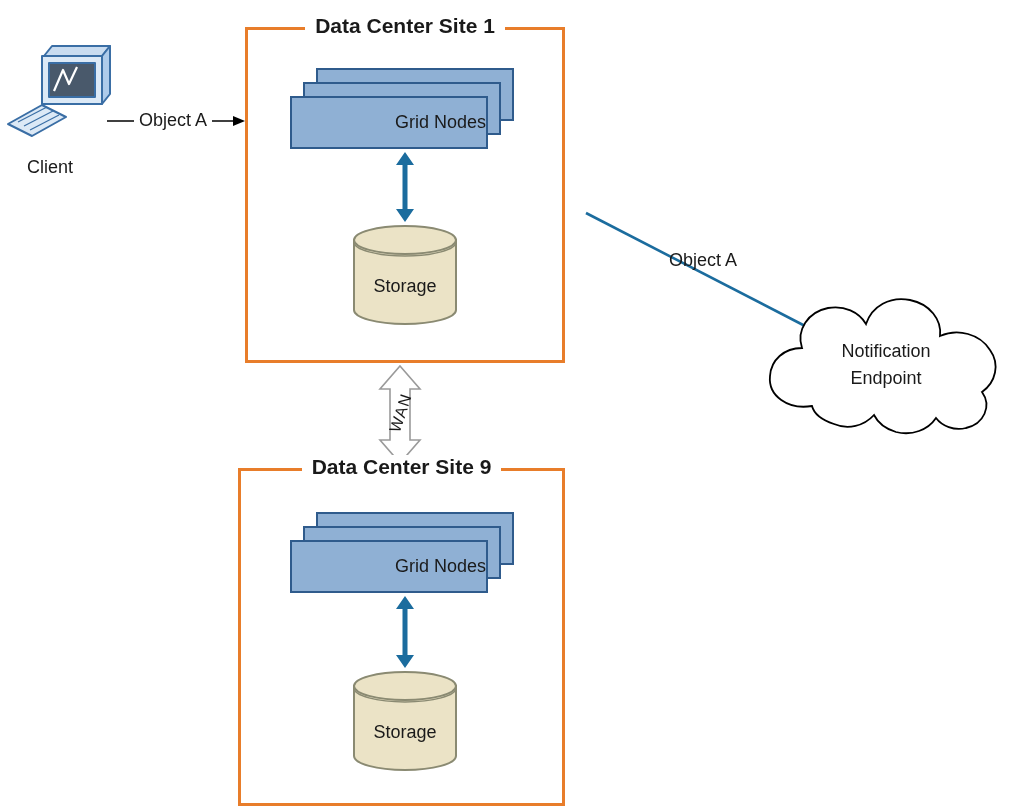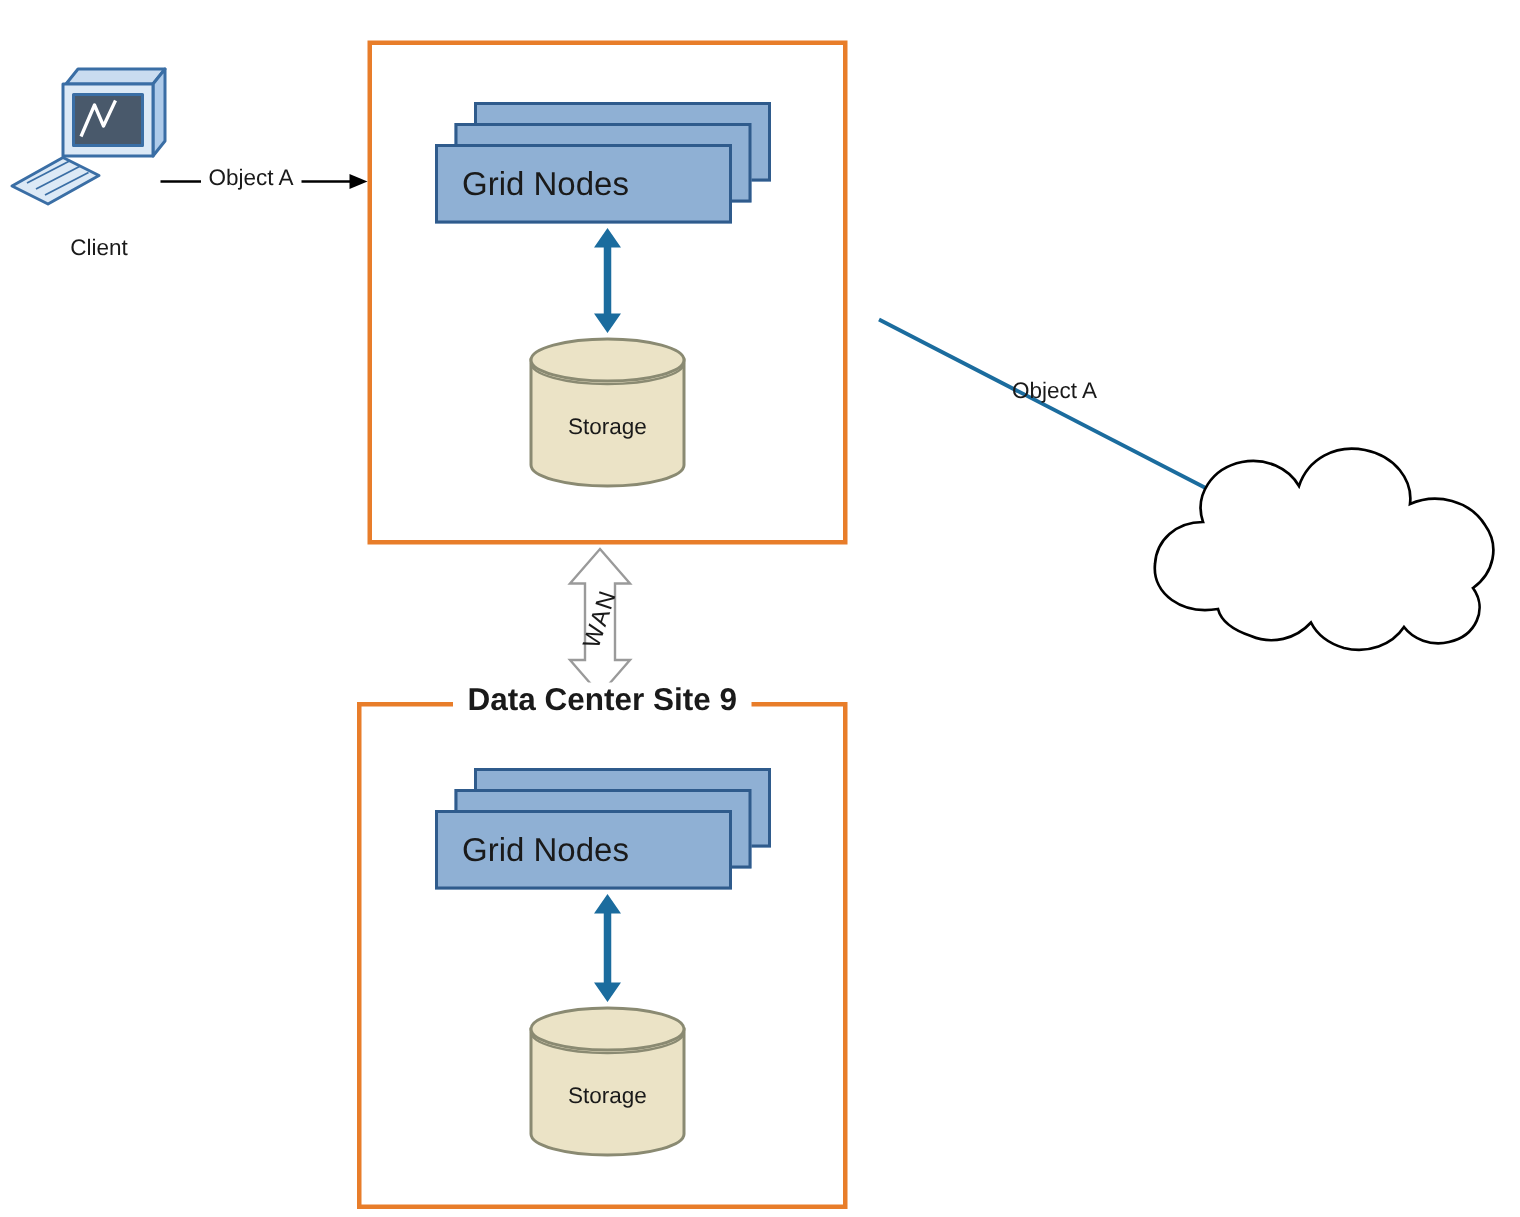--- a/index.html
+++ b/index.html
@@ -6,22 +6,22 @@
   html,body { background:#ffffff; }
   .canvas {
     position:relative; width:1013px; height:811px; background:#ffffff;
     font-family:"Liberation Sans", sans-serif; color:#1a1a1a; overflow:hidden;
   }
   .abs { position:absolute; }
   .site-box { position:absolute; border:3px solid #E87D2A; }
   .site-title { position:absolute; text-align:center; font-weight:bold; font-size:21px; }
   .site-title span { background:#ffffff; padding:0 10px; }
   .node { position:absolute; width:198px; height:53px; background:#8FB0D4; border:2px solid #2F5B8C; }
-  .node-front { display:flex; align-items:center; justify-content:flex-start; font-size:22px;padding-left:16px; }
-  .lbl { position:absolute; font-size:15px; }
+  .node-front { display:flex; align-items:center; justify-content:flex-end; font-size:18px;padding-left:16px; }
+  .lbl { position:absolute; font-size:18px; }
   .center { text-align:center; }
   .whitebg { background:#ffffff; padding:0 5px; }
   .two-line { line-height:27px; }
   .wan-label {
     position:absolute; left:401px; top:413px; font-size:16px;
     transform:translate(-50%,-50%) rotate(-72deg); letter-spacing:1px;
   }
   svg { display:block; }
 </style>
 </head>
@@ -44,20 +44,23 @@
       <polygon points="818,333 803.9,331.5 808.4,322.5" fill="#1B6C9E"></polygon>
     </g>
 
     <path d="M405,152 L414,165 L407.5,165 L407.5,209 L414,209 L405,222 L396,209 L402.5,209 L402.5,165 L396,165 Z" fill="#1B6C9E"></path>
 
     <path d="M405,596 L414,609 L407.5,609 L407.5,655 L414,655 L405,668 L396,655 L402.5,655 L402.5,609 L396,609 Z" fill="#1B6C9E"></path>
 
     <path d="M400,366 L420,389 L410,389 L410,440 L420,440 L400,463 L380,440 L390,440 L390,389 L380,389 Z" fill="#ffffff" stroke="#9A9A9A" stroke-width="1.6"></path>
   </svg>
 
+  <div class="site-title" style="left:245px; top:14px; width:320px;">
+    <span>Data Center Site 1</span>
+  </div>
   <div class="site-title" style="left:238px; top:455px; width:327px;">
     <span>Data Center Site 9</span>
   </div>
 
   <div class="node" style="left:316px; top:68px;"></div>
   <div class="node" style="left:303px; top:82px;"></div>
   <div class="node node-front" style="left:290px; top:96px;">
     <span>Grid Nodes</span>
   </div>
 
@@ -89,21 +92,21 @@
       <rect x="43" y="23" width="46" height="34" fill="#49596B"></rect>
       <polyline points="48,51 57,30 63,44 71,27" fill="none" stroke="#ffffff" stroke-width="2.2"></polyline>
     </g>
     <g stroke="#3A6EA5" stroke-width="2" stroke-linejoin="round">
       <polygon points="2,84 36,65 60,77 26,96" fill="#DCE9F6"></polygon>
       <line x1="12" y1="82" x2="41" y2="67" stroke-width="1.2"></line>
       <line x1="18" y1="86" x2="47" y2="71" stroke-width="1.2"></line>
       <line x1="24" y1="90" x2="53" y2="75" stroke-width="1.2"></line>
     </g>
   </svg>
-  <div class="lbl center" style="left:16px; top:157px; width:100px;">Client</div>
+  <div class="lbl center" style="left:0; top:157px; width:100px;">Client</div>
 
   <div class="lbl whitebg" style="left:134px; top:110px;">Object A</div>
 
   <div class="lbl center two-line" style="left:608px; top:247px; width:190px;">
     <div>Object A</div>
   </div>
 
   <svg class="abs" style="left:760px; top:288px;" width="252" height="150" viewBox="0 0 252 150">
     <path d="M 52 118
              C 28 122, 8 108, 10 88
@@ -114,16 +117,20 @@
              C 170 16, 182 32, 180 48
              C 198 40, 220 46, 230 62
              C 240 76, 236 94, 222 104
              C 232 118, 224 136, 206 140
              C 194 143, 182 138, 176 130
              C 168 142, 152 148, 136 144
              C 126 141, 118 135, 114 127
              C 104 138, 88 142, 74 136
              C 62 132, 54 126, 52 118 Z" fill="#ffffff" stroke="#000000" stroke-width="1.8"></path>
   </svg>
+  <div class="lbl center two-line" style="left:760px; top:338px; width:252px;">
+    <div>Notification</div>
+    <div>Endpoint</div>
+  </div>
 
   <div class="wan-label">WAN</div>
 
 </div>
 
 </body></html>

